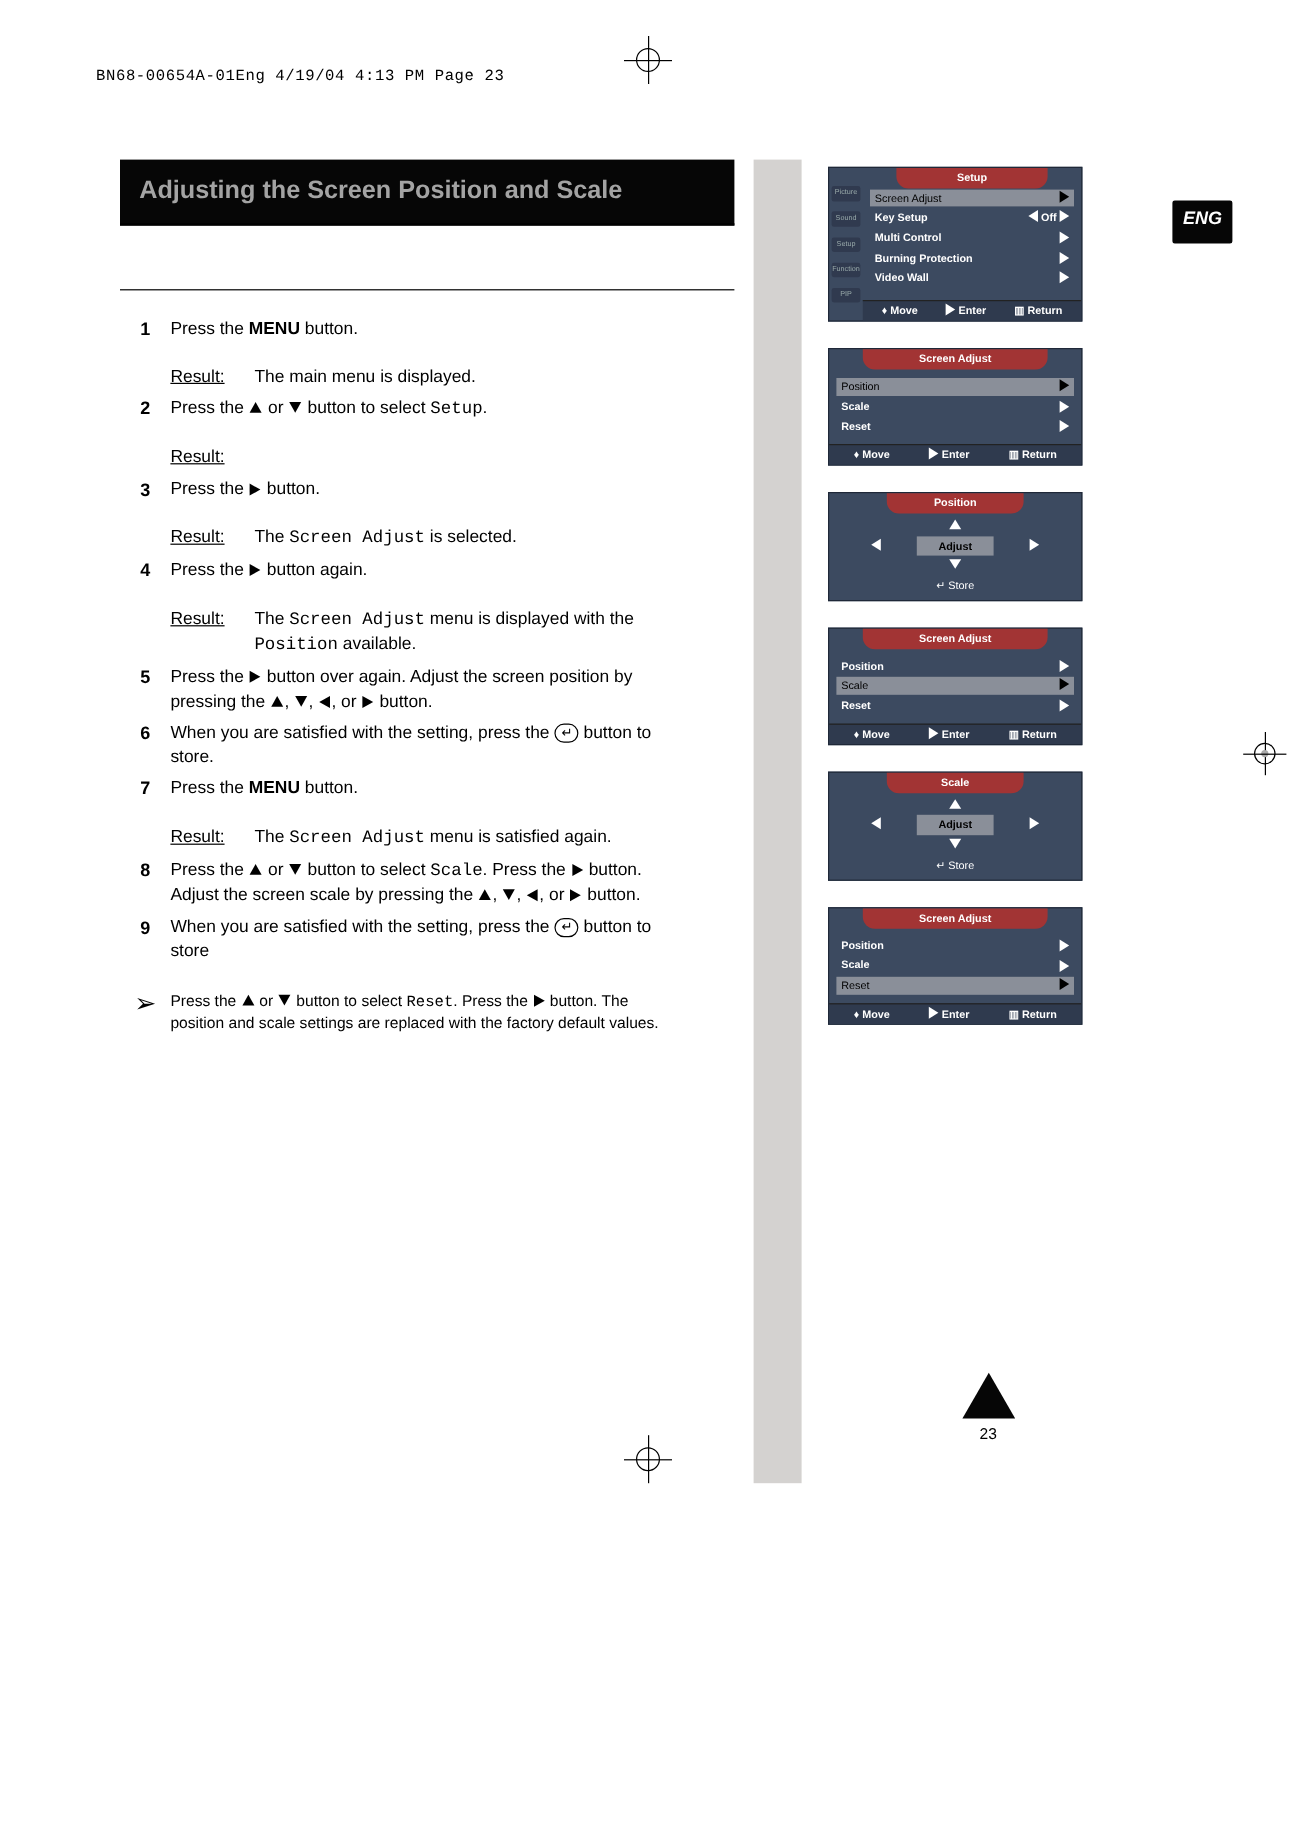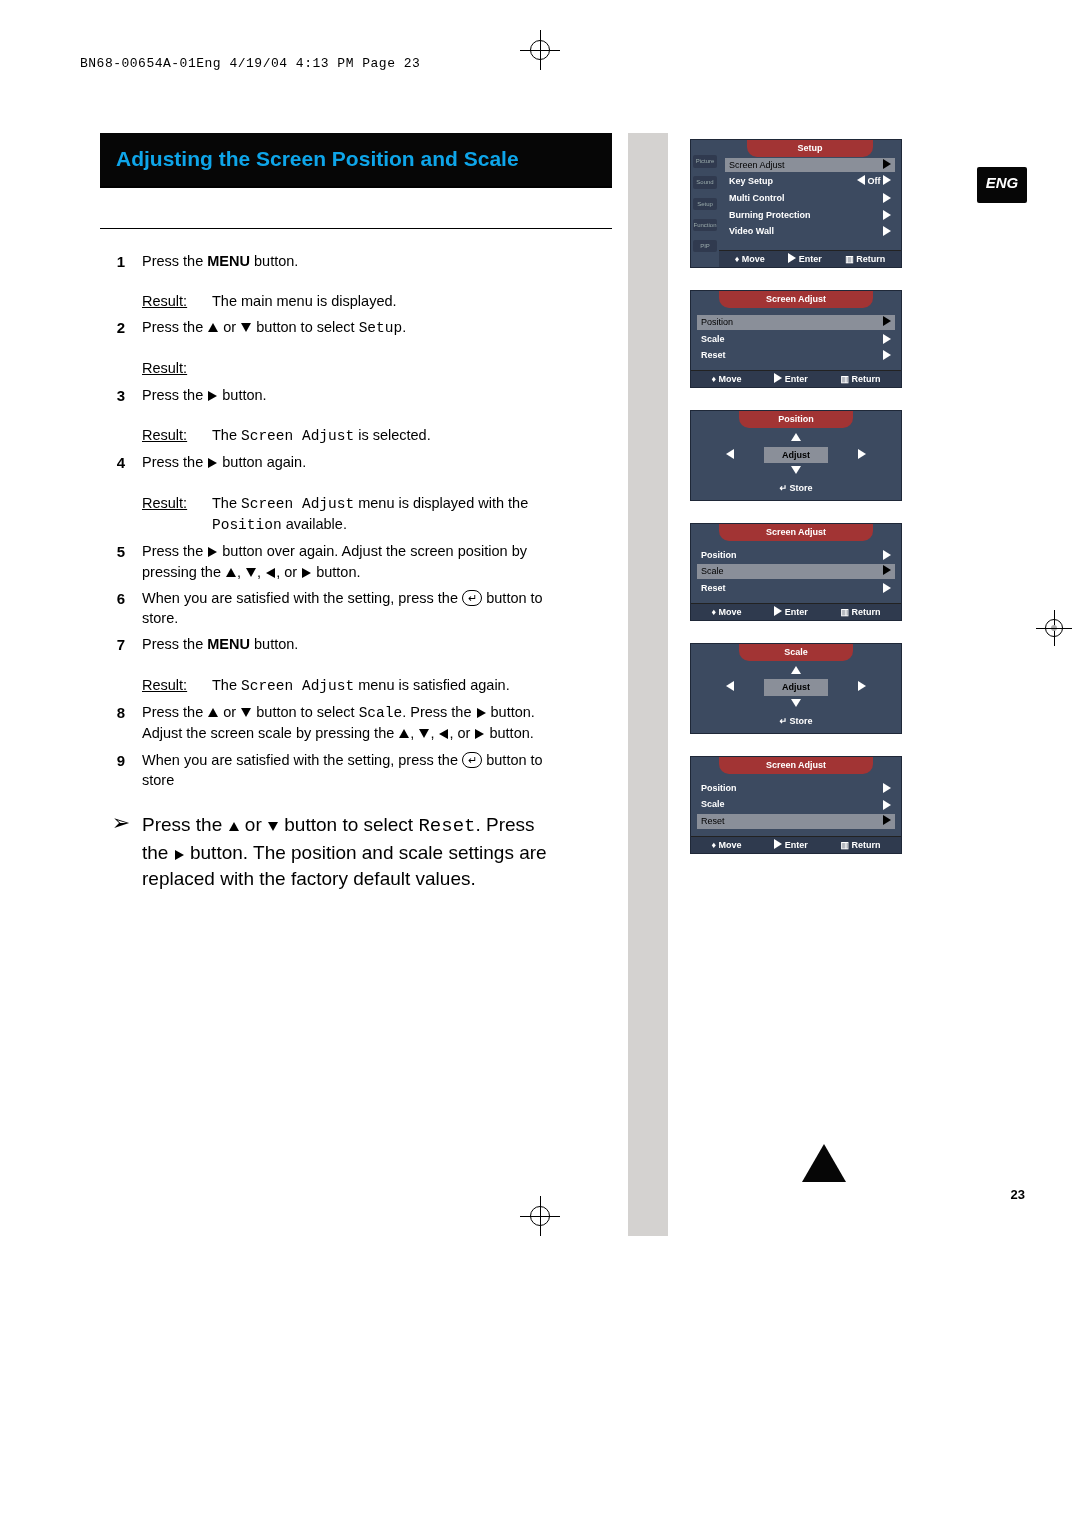--- a/index.html
+++ b/index.html
@@ -19,40 +19,40 @@
 .crop-side:before,.crop-side:after{content:"";position:absolute;background:#000}
 .crop-side:before{left:50%;top:0;width:1px;height:36px}
 .crop-side:after{left:0;top:50%;height:1px;width:36px}
 .crop-side .c{position:absolute;left:50%;top:50%;width:16px;height:16px;border:1px solid #000;border-radius:50%;transform:translate(-50%,-50%)}
 .crop-side .c:after{content:"";position:absolute;left:50%;top:50%;width:6px;height:6px;background:#aaa;border-radius:50%;transform:translate(-50%,-50%)}
 .page-wrap{display:flex;margin:60px 55px 0 100px}
 .left{flex:0 0 490px}
 .right{flex:1;position:relative;padding-left:10px}
 .gray-stripe{position:absolute;left:16px;top:0;bottom:0;width:40px;background:#d4d2d0}
 .lang-badge{position:absolute;right:-4px;top:32px;width:50px;height:36px;background:#060606;border:2px solid #fff;border-radius:4px;color:#fff;font-style:italic;font-weight:bold;font-size:15px;text-align:center;line-height:32px;z-index:5}
-.title-bar{background:#060606;color:#0ea5e9;font-weight:bold;font-size:21px;padding:11px 16px 12px;border-bottom:2px solid #000;margin-bottom:40px;width:480px}
+.title-bar{background:#060606;color:#a3a3a3;font-weight:bold;font-size:21px;padding:11px 16px 12px;border-bottom:2px solid #000;margin-bottom:53px;width:480px}
 .rule{border:0;border-top:1px solid #000;margin:0 0 22px}
 .steps{width:460px}
 .step{display:flex;margin-bottom:6px}
 .num{flex:0 0 42px;font-weight:bold;font-size:15px;text-align:center}
 .txt{flex:1;font-size:14.5px}
 .txt .result-row{display:flex;margin-top:20px}
 .rlabel{flex:0 0 70px;text-decoration:underline}
 .rbody{flex:1}
 .mono{font-family:"Courier New",monospace}
 .icon-tri-r{display:inline-block;width:0;height:0;border-top:5px solid transparent;border-bottom:5px solid transparent;border-left:9px solid #000;vertical-align:-1px;margin:0 1px}
 .icon-tri-u{display:inline-block;width:0;height:0;border-left:5px solid transparent;border-right:5px solid transparent;border-bottom:9px solid #000;vertical-align:0;margin:0 1px}
 .icon-tri-d{display:inline-block;width:0;height:0;border-left:5px solid transparent;border-right:5px solid transparent;border-top:9px solid #000;vertical-align:0;margin:0 1px}
 .icon-tri-l{display:inline-block;width:0;height:0;border-top:5px solid transparent;border-bottom:5px solid transparent;border-right:9px solid #000;vertical-align:-1px;margin:0 1px}
 .enter-sym{display:inline-block;border:1.5px solid #000;border-radius:10px;padding:0 6px 0 5px;font-size:11px;vertical-align:1px;letter-spacing:-2px;line-height:14px}
 .note-row{display:flex;margin-top:22px}
 .note-icon{flex:0 0 42px;font-size:22px;text-align:center;line-height:1}
-.note-txt{flex:1;font-size:19px}
+.note-txt{flex:1;font-size:13px}
 .pgnum-tri{width:0;height:0;border-left:22px solid transparent;border-right:22px solid transparent;border-bottom:38px solid #060606;margin:290px auto 4px;position:relative;z-index:3}
-.pgnum{text-align:right;font-weight:bold;font-size:13px;margin-bottom:32px;position:relative;z-index:3}
+.pgnum{text-align:center;font-weight:normal;font-size:13px;margin-bottom:32px;position:relative;z-index:3}
 
 .osd-stack{position:relative;z-index:4;margin-left:68px;padding-top:6px;width:212px}
 .osd{background:#3c4a60;border:1px solid #1f2838;margin-bottom:22px;font-size:9px;color:#fff;position:relative}
 .osd .titlebar{background:#a23434;color:#fff;font-weight:bold;text-align:center;padding:2px 0;border-radius:0 0 10px 10px;margin:0 28px;font-size:9px}
 .osd .row{display:flex;align-items:center;padding:2px 10px;font-weight:bold}
 .osd .row .l{flex:1}
 .osd .row .r{flex:0 0 auto}
 .osd .hl{background:#8a8f99;color:#000;margin:1px 6px;padding:1px 4px;display:flex}
 .osd .hl .l{flex:1}
 .osd .foot{background:#2f3a4e;display:flex;justify-content:space-around;padding:2px 4px;font-weight:bold;border-top:1px solid #222}
@@ -60,21 +60,21 @@
 .osd-sidebar div{font-size:6px;color:#9aa;text-align:center;background:#303a4f;margin:1px 2px;padding:2px 0;border-radius:2px}
 .osd.with-side .body{margin-left:28px}
 .osd-adj{background:#3c4a60;border:1px solid #1f2838;margin-bottom:22px;font-size:9px;color:#fff;text-align:center;padding-bottom:6px}
 .osd-adj .titlebar{background:#a23434;color:#fff;font-weight:bold;text-align:center;padding:2px 0;border-radius:0 0 10px 10px;margin:0 48px 4px;font-size:9px}
 .osd-adj .mid{background:#8a8f99;color:#000;display:inline-block;padding:2px 18px;font-weight:bold;margin:2px 0}
 .wt{display:inline-block;width:0;height:0}
 .wtu{border-left:5px solid transparent;border-right:5px solid transparent;border-bottom:8px solid #fff}
 .wtd{border-left:5px solid transparent;border-right:5px solid transparent;border-top:8px solid #fff}
 .wtl{border-top:5px solid transparent;border-bottom:5px solid transparent;border-right:8px solid #fff;vertical-align:-1px}
 .wtr{border-top:5px solid transparent;border-bottom:5px solid transparent;border-left:8px solid #fff;vertical-align:-1px}
-.foot-store{font-weight:bold;margin-top:4px}
+.foot-store{font-weight:normal;margin-top:4px}
 </style>
 </head>
 <body>
 
 <div class="outer">
   <div class="crop-header">BN68-00654A-01Eng  4/19/04  4:13 PM  Page 23</div>
   <div class="crop-top">
       <span class="c"></span>
     </div>
   <div class="crop-side">

